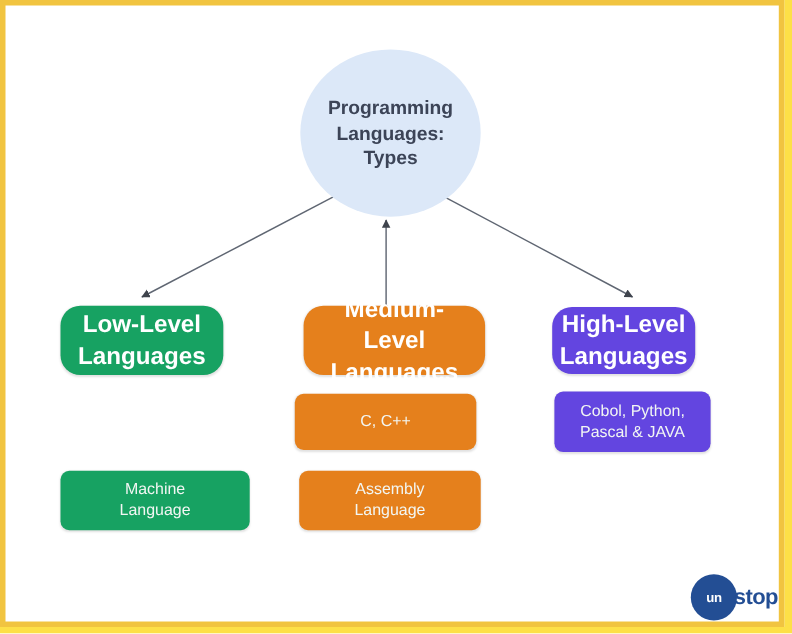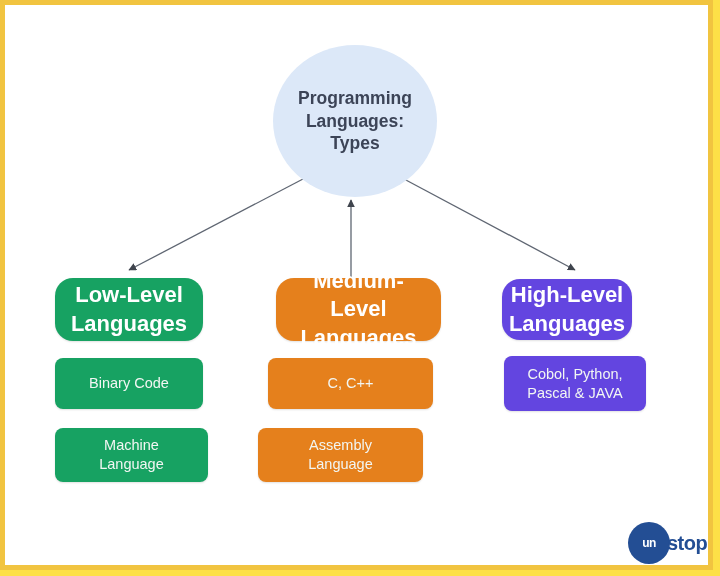--- a/index.html
+++ b/index.html
@@ -77,28 +77,28 @@
     font-size: 14.5px;
     color: #F2F6F3;
   }
   .green  { background: #17A262; }
   .orange { background: #E5801C; }
   .purple { background: #6345E0; }
 
   
   .low-header  { left: 55px;  top: 278px; width: 148px; height: 63px; }
   .low-item-1  { left: 55px;  top: 358px; width: 148px; height: 51px; }
-  .low-item-2  { left: 55px;  top: 428px; width: 153px; height: 54px; }
+  .low-item-2  { left: 55px;  top: 428px; width: 172px; height: 54px; }
   .low-item-2 .node-label { width: 100px; }
 
   
   .med-header  { left: 276px; top: 278px; width: 165px; height: 63px; }
   .med-header .node-label { width: 140px; }
   .med-item-1  { left: 268px; top: 358px; width: 165px; height: 51px; }
-  .med-item-2  { left: 258px; top: 428px; width: 165px; height: 54px; }
+  .med-item-2  { left: 272px; top: 428px; width: 165px; height: 54px; }
   .med-item-2 .node-label { width: 110px; }
 
   
   .high-header { left: 502px; top: 279px; width: 130px; height: 61px; }
   .high-item-1 { left: 504px; top: 356px; width: 142px; height: 55px; }
   .high-item-1 .node-label { width: 130px; }
 
   .header-node .node-label { width: 120px; }
   .med-header .node-label  { width: 145px; }
 
@@ -148,23 +148,20 @@
     <line x1="404" y1="179" x2="575" y2="270" stroke="#5F6672" stroke-width="1.3" marker-end="url(#arrowhead)"></line>
   </svg>
 
   <div class="root-node">
     <div class="root-label">Programming Languages: Types</div>
   </div>
 
   <div class="node header-node green low-header">
     <div class="node-label">Low-Level Languages</div>
   </div>
-  <div class="node item-node green low-item-1">
-    <div class="node-label">Binary Code</div>
-  </div>
   <div class="node item-node green low-item-2">
     <div class="node-label">Machine Language</div>
   </div>
 
   <div class="node header-node orange med-header">
     <div class="node-label">Medium-Level Languages</div>
   </div>
   <div class="node item-node orange med-item-1">
     <div class="node-label">C, C++</div>
   </div>

